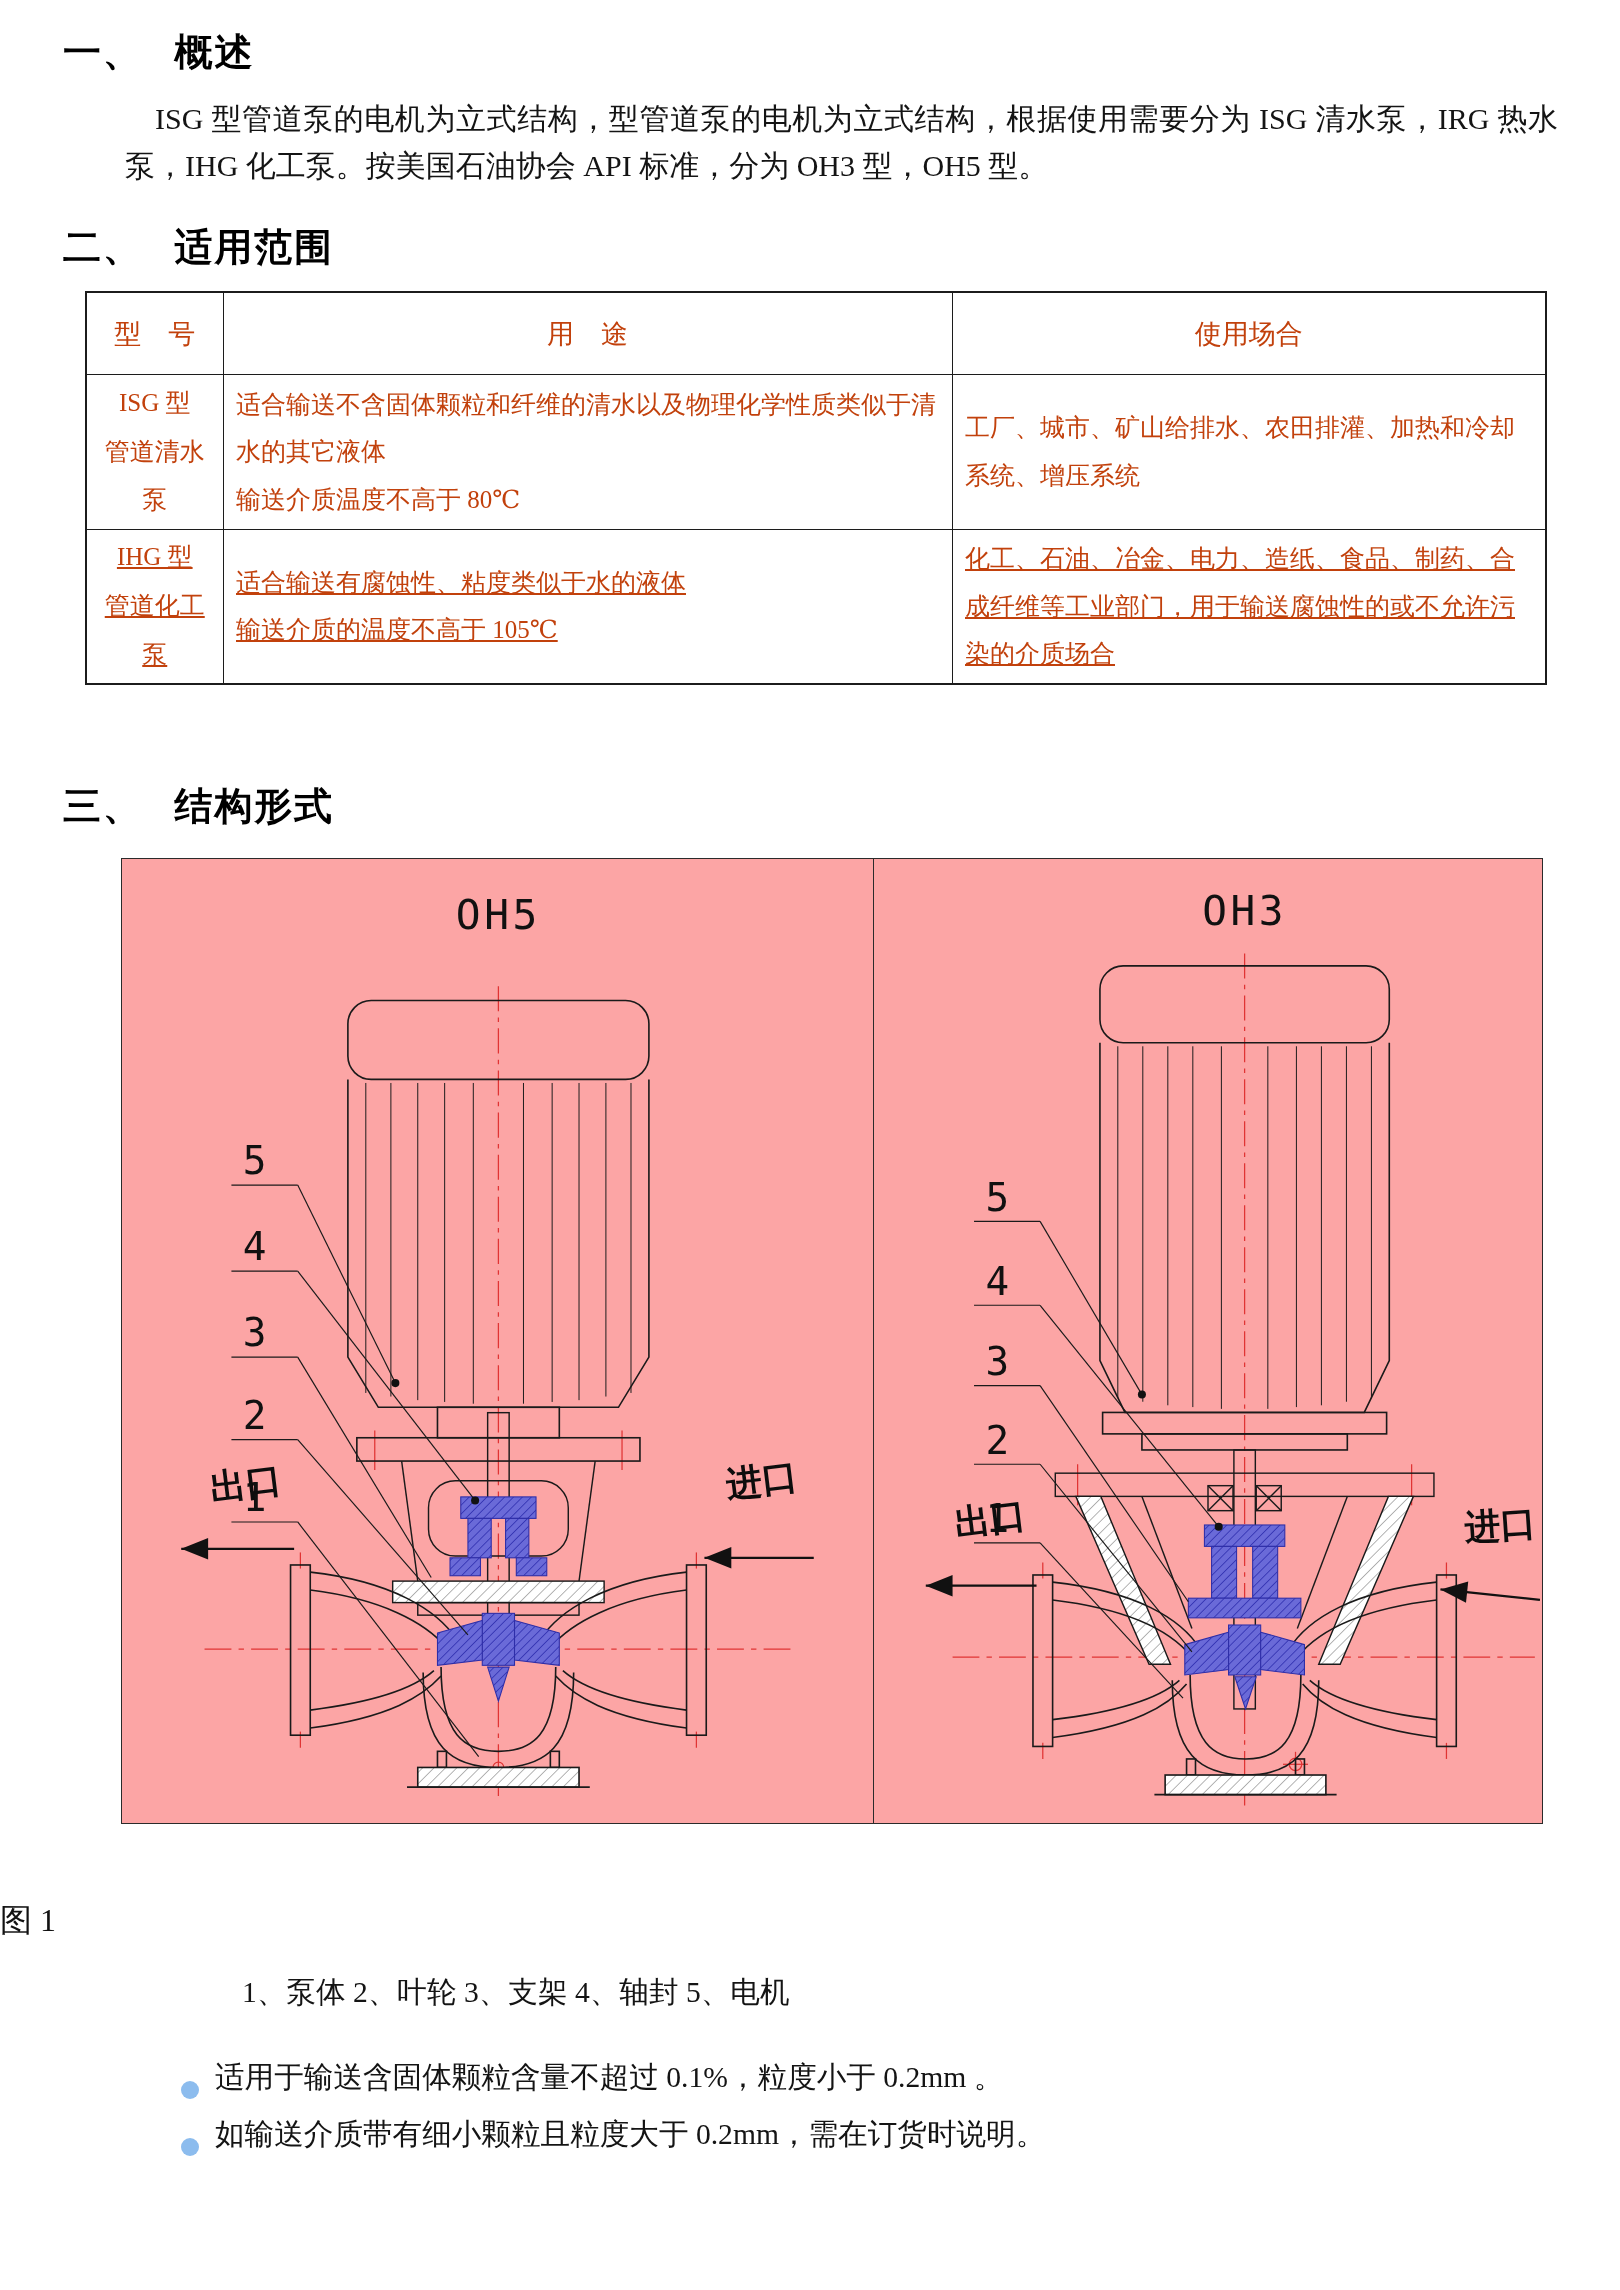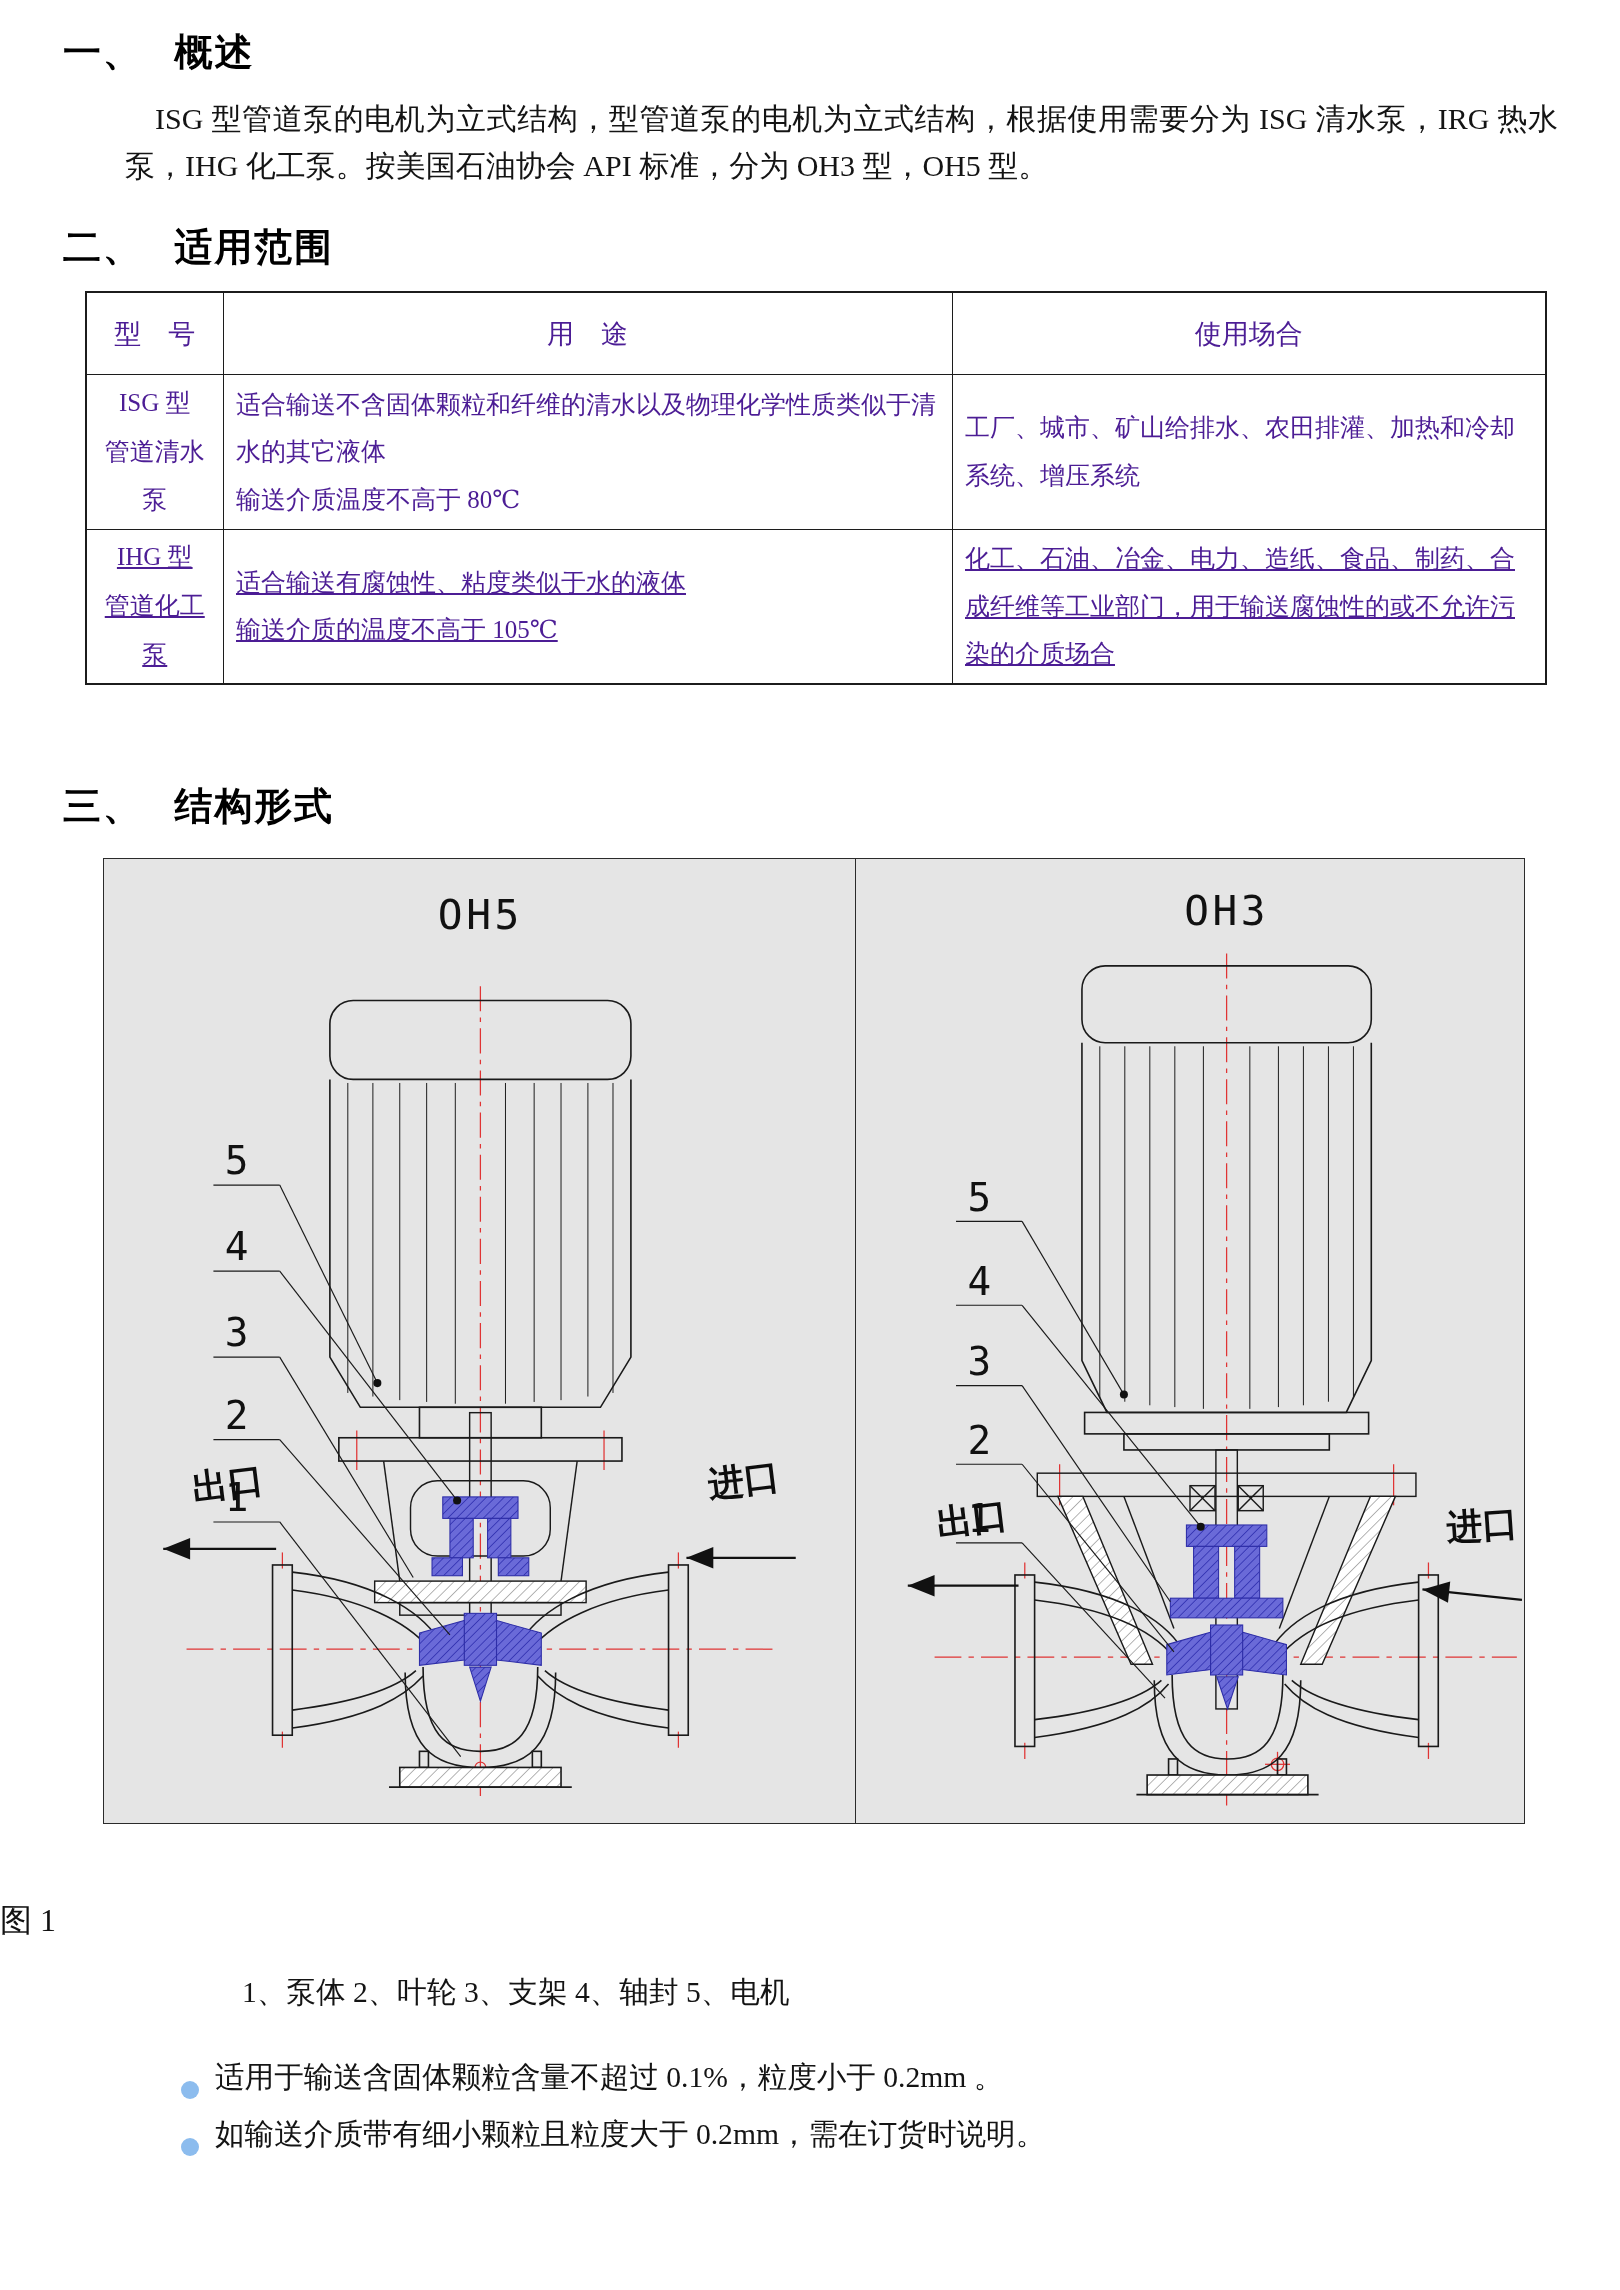--- a/index.html
+++ b/index.html
@@ -15,33 +15,33 @@
     display:flex;align-items:baseline;
   }
   .sec-heading .num{margin-right:32px;}
   #overview-para{
     width:1433px;font-size:30px;line-height:1.56;text-indent:1em;
     color:#141414;text-align:justify;
   }
   
   table.range{
     border-collapse:collapse;table-layout:fixed;width:1460px;
-    font-size:25px;color:#4c1d95;
+    font-size:25px;color:#c2410c;
   }
   table.range th,table.range td{
     border:1.8px solid #1c1c1c;vertical-align:middle;padding:3.6px 12.5px;
   }
   table.range{border:2.7px solid #1c1c1c;}
   table.range th{font-weight:400;font-size:27px;text-align:center;height:74px;}
   td.model{text-align:center;line-height:1.95;}
   td.usage{text-align:left;line-height:1.9;padding-left:21.5px;padding-right:16px;}
   td.occasion{text-align:left;line-height:1.9;padding-left:10.7px;padding-right:10.7px;}
   
   #figure-box{
-    border:1.8px solid #2b2b2b;width:1420px;height:964px;display:flex;background:#e5e5e5;
+    border:1.8px solid #2b2b2b;width:1420px;height:964px;display:flex;background:#fca5a5;margin-left:18px;
   }
   .panel{height:964px;position:relative;}
   #panel-oh5{width:751px;border-right:1.8px solid #2b2b2b;}
   #panel-oh3{flex:1;}
   .panel svg{display:block;width:100%;height:100%;}
   .draw-title{font-family:"DejaVu Sans Mono","Liberation Mono",monospace;font-size:46px;fill:#111;letter-spacing:4px;}
   .callout-num{font-family:"DejaVu Sans Mono","Liberation Mono",monospace;font-size:44px;fill:#111;}
   .port-label{font-family:"Liberation Sans","DejaVu Sans",sans-serif;font-size:40px;font-weight:700;fill:#0d0d0d;}
   #figure-caption{width:1558px;text-align:left;font-size:32px;color:#111;}
   #parts-list{font-size:29.6px;color:#141414;margin-left:32px;}

